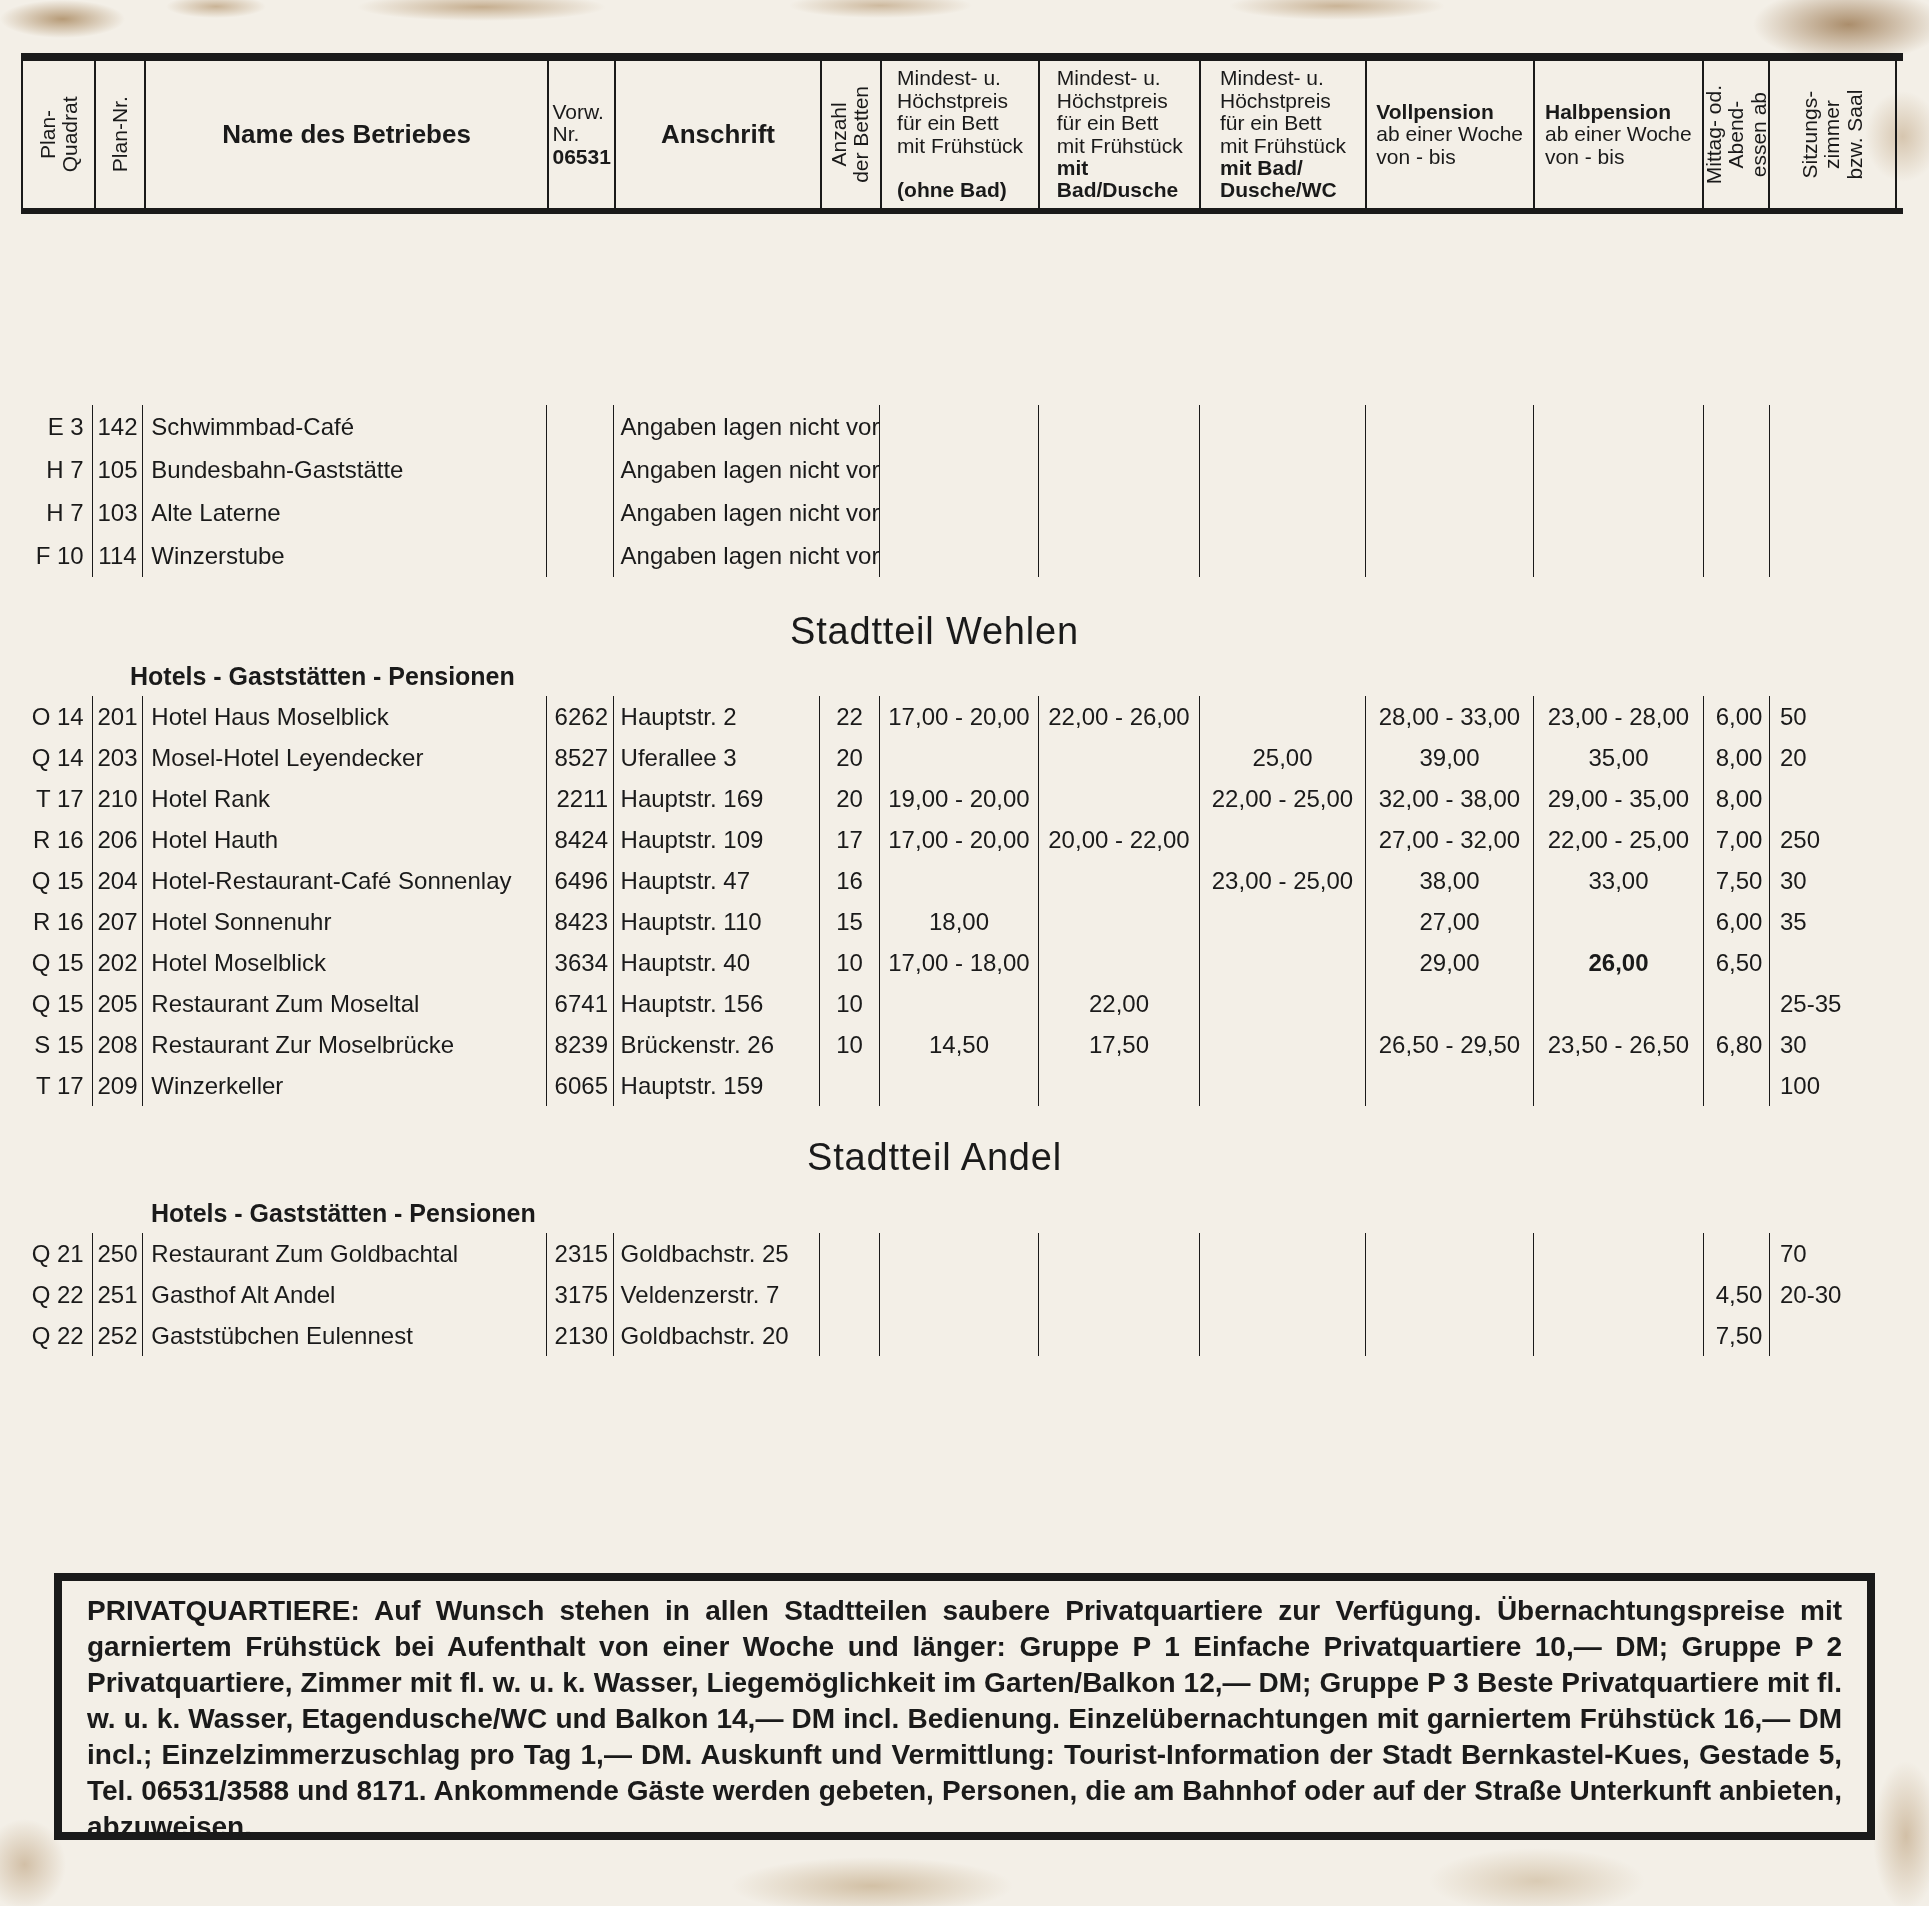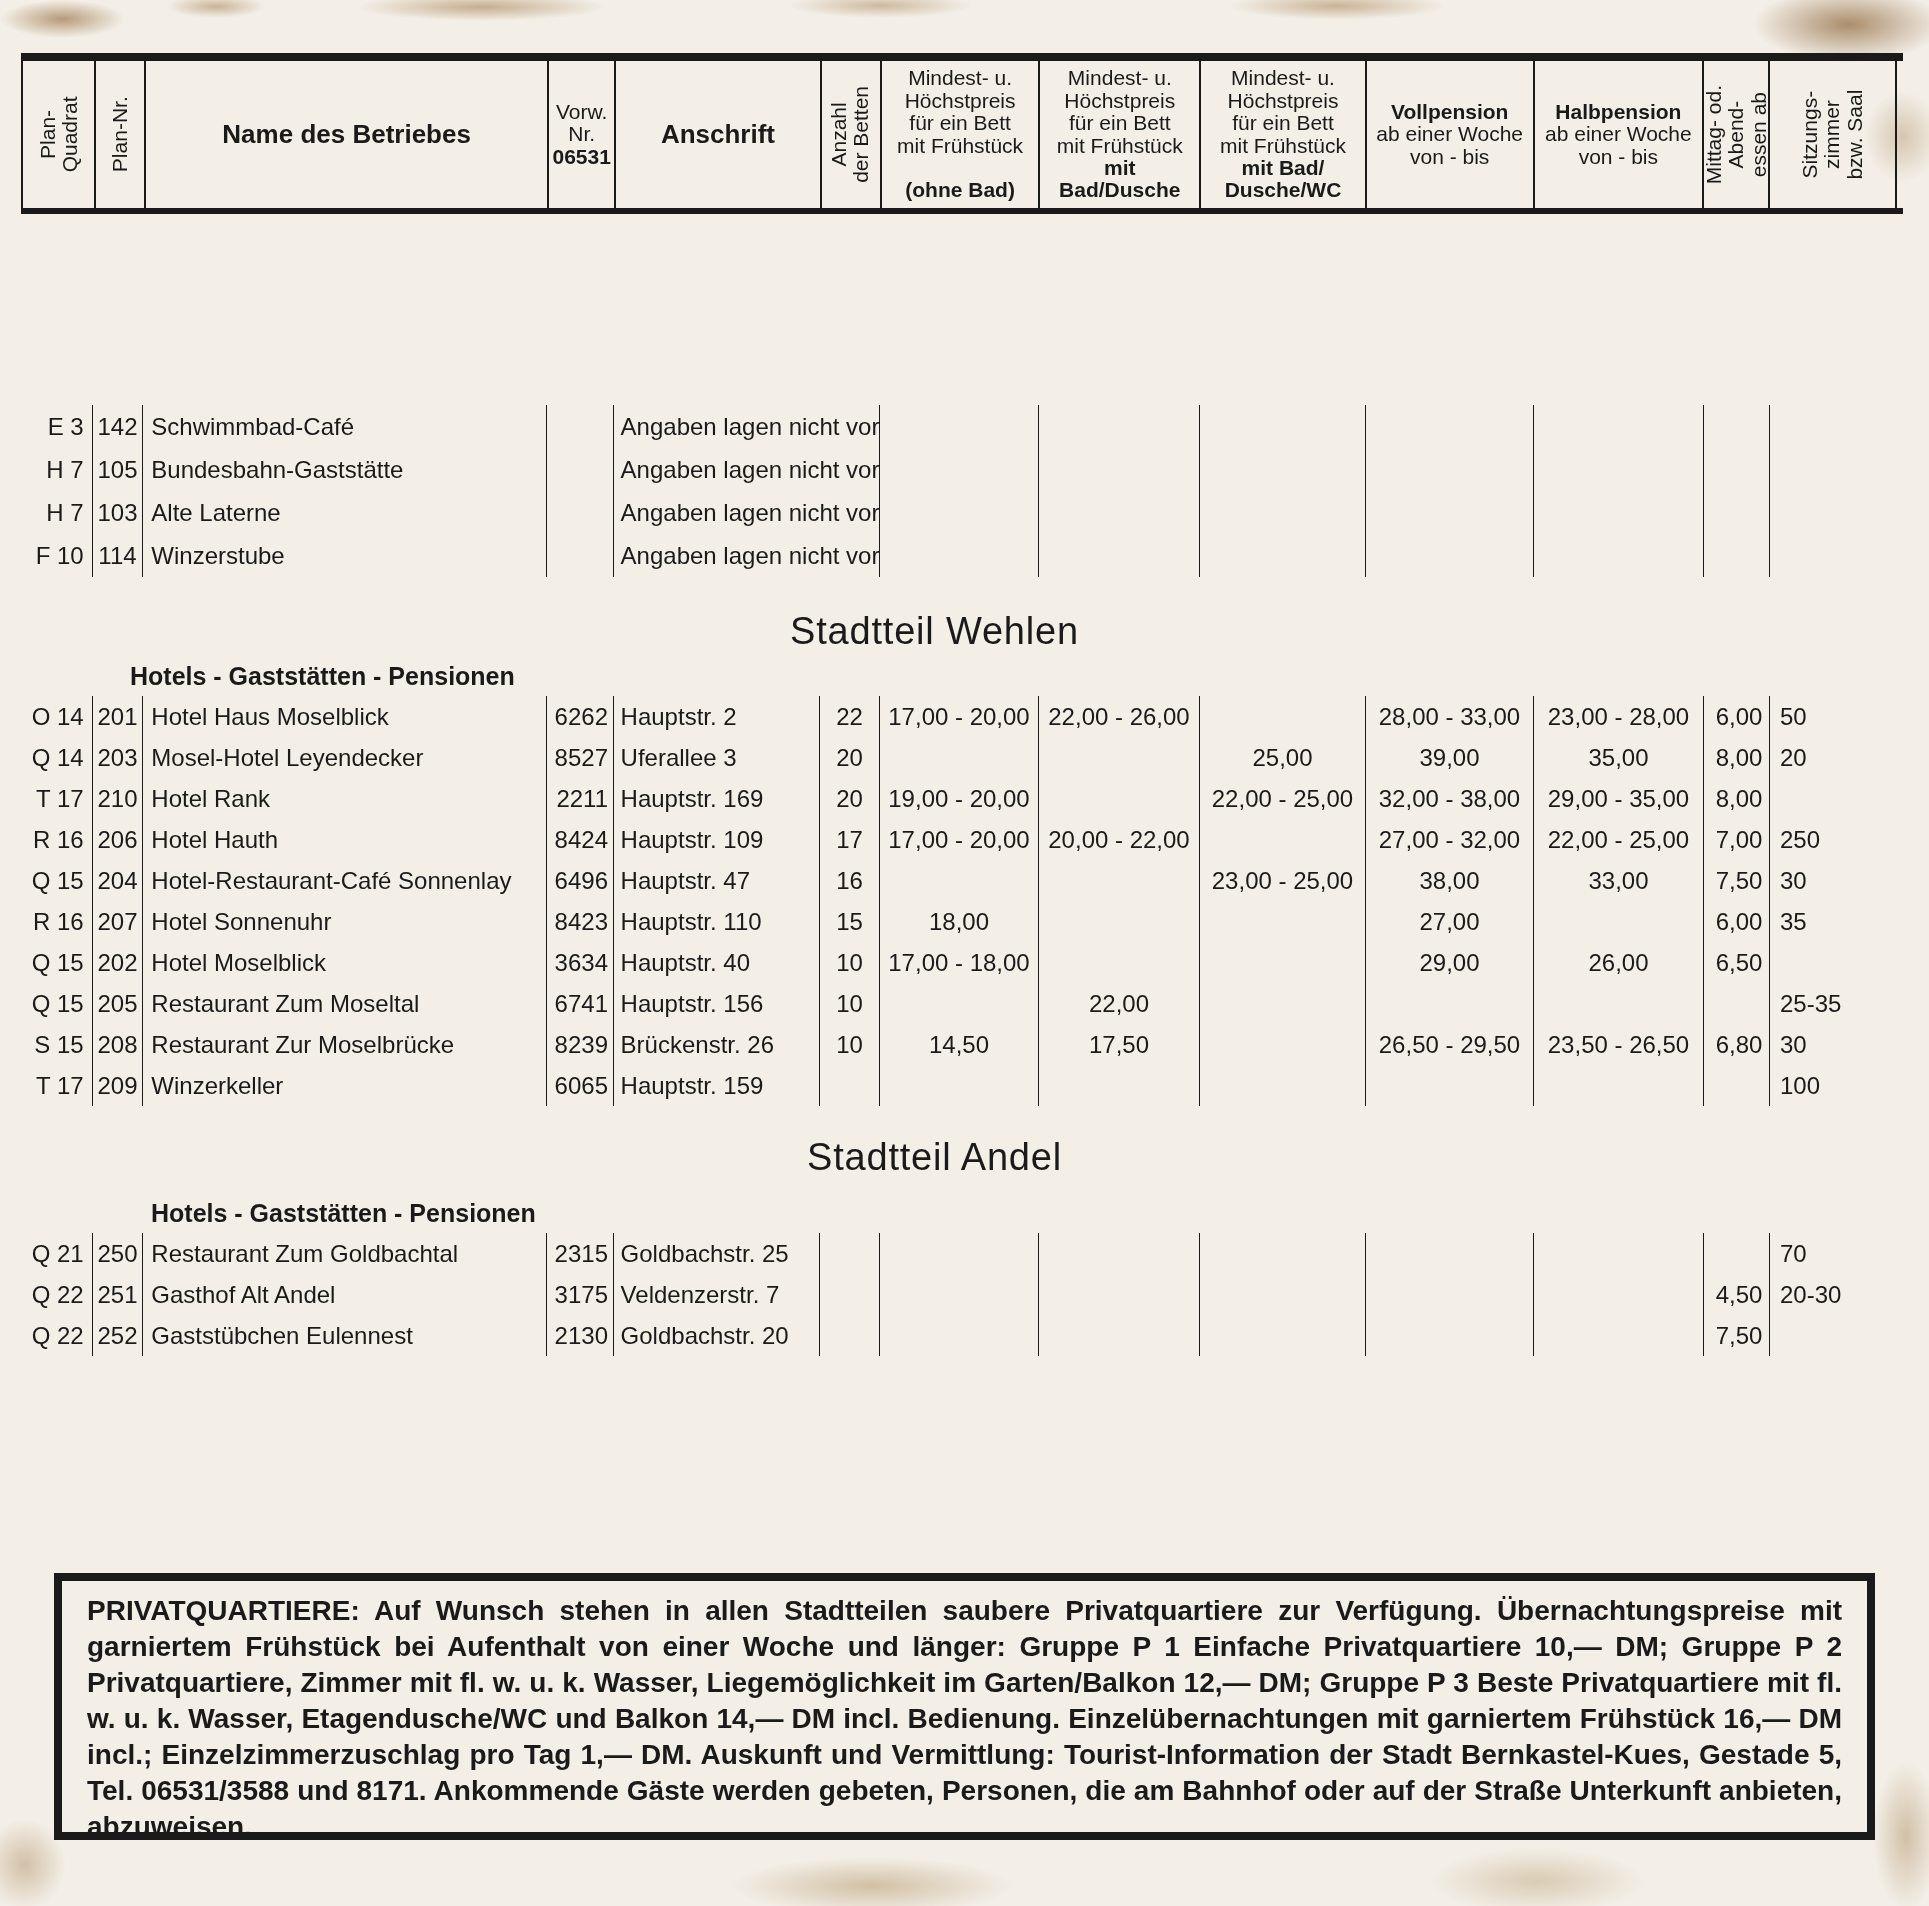--- a/index.html
+++ b/index.html
@@ -22,21 +22,21 @@
   
   .rule{position:absolute;background:var(--ink);}
   .rule-top{left:21px;top:53px;width:1882px;height:7.5px;}
   .rule-hbottom{left:21px;top:208px;width:1882px;height:5.8px;}
   
   .thead{position:absolute;left:21px;top:61px;width:1876px;height:147px;display:flex;
          border-left:2.5px solid var(--ink);border-right:2.5px solid var(--ink);box-sizing:border-box;}
   .hcell{box-sizing:border-box;height:100%;display:flex;align-items:center;justify-content:center;
          flex:0 1 auto;overflow:visible;}
   .hcell + .hcell{border-left:2.5px solid var(--ink);}
-  .hlines{text-align:center;font-size:21px;line-height:22.4px;}
+  .hlines{font-size:21px;line-height:22.4px;}
   .hline.b{font-weight:bold;}
   .hcell.big .hlines{font-size:26px;font-weight:bold;}
   .rot{transform:rotate(-90deg);text-align:center;font-size:21px;line-height:22.4px;white-space:nowrap;}
   
   .grid{position:absolute;left:21px;width:1876px;display:flex;flex-wrap:wrap;align-content:flex-start;}
   .grid-a{top:405px;}
   .grid-b{top:696px;}
   .grid-c{top:1233px;}
   .cell{box-sizing:border-box;height:41px;display:flex;align-items:center;font-size:24px;}
   .grid-a .cell{height:43px;}
@@ -319,21 +319,21 @@
       <div class="cell c-quadrat" style="width: 71px;">Q 15</div>
       <div class="cell c-nr bl" style="width: 50px;">202</div>
       <div class="cell c-name bl" style="width: 404px;">Hotel Moselblick</div>
       <div class="cell c-vorw bl" style="width: 67px;">3634</div>
       <div class="cell c-anschrift bl" style="width: 206px;">Hauptstr. 40</div>
       <div class="cell c-betten bl" style="width: 60px;">10</div>
       <div class="cell c-preis_ohne_bad bl" style="width: 159px;">17,00 - 18,00</div>
       <div class="cell c-preis_bad_dusche bl" style="width: 161px;"></div>
       <div class="cell c-preis_bad_dusche_wc bl" style="width: 166px;"></div>
       <div class="cell c-vollpension bl" style="width: 168px;">29,00</div>
-      <div class="cell c-halbpension bl" style="width: 170px;">26,00</div>
+      <div class="cell c-halbpension bl" style="width: 170px; font-weight: bold;">26,00</div>
       <div class="cell c-essen bl" style="width: 66px;">6,50</div>
       <div class="cell c-saal bl" style="width: 127px;"></div>
       <div class="cell c-quadrat" style="width: 71px;">Q 15</div>
       <div class="cell c-nr bl" style="width: 50px;">205</div>
       <div class="cell c-name bl" style="width: 404px;">Restaurant Zum Moseltal</div>
       <div class="cell c-vorw bl" style="width: 67px;">6741</div>
       <div class="cell c-anschrift bl" style="width: 206px;">Hauptstr. 156</div>
       <div class="cell c-betten bl" style="width: 60px;">10</div>
       <div class="cell c-preis_ohne_bad bl" style="width: 159px;"></div>
       <div class="cell c-preis_bad_dusche bl" style="width: 161px;">22,00</div>

